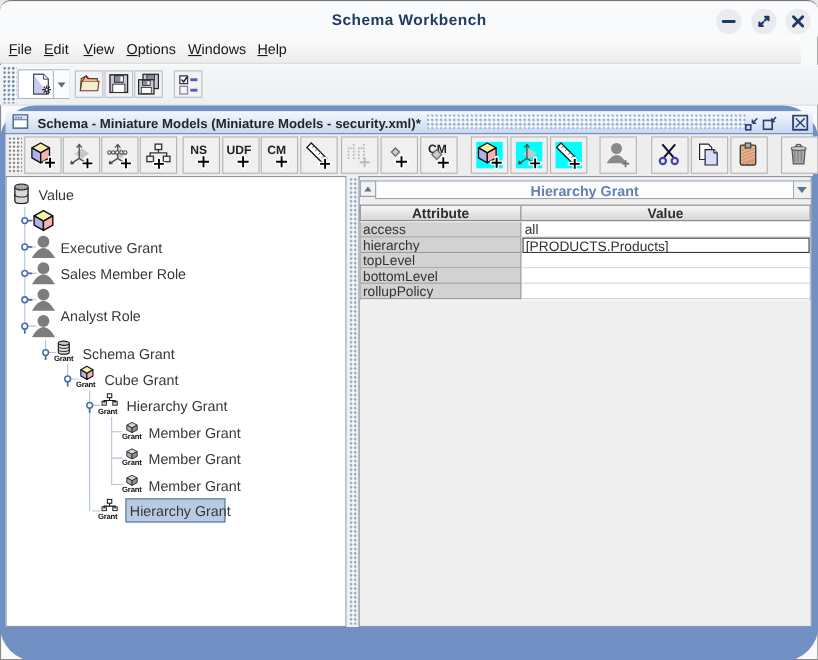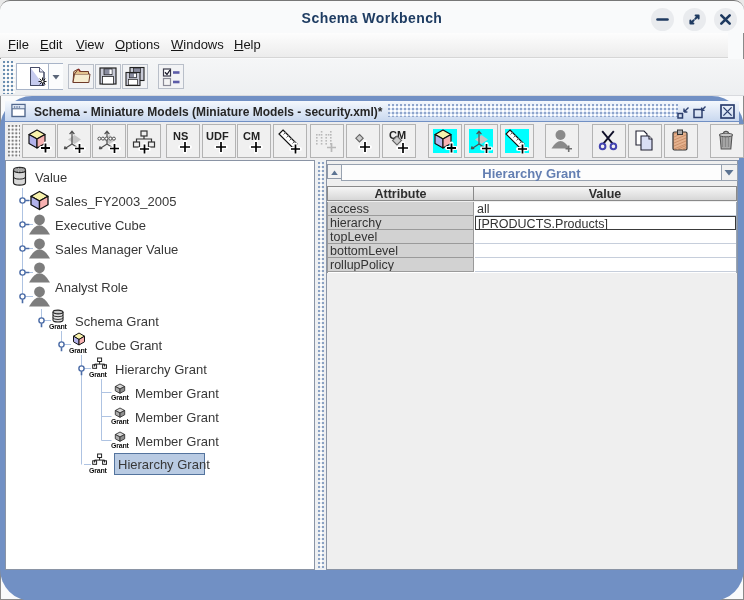--- a/index.html
+++ b/index.html
@@ -408,31 +408,30 @@
         <path d="M1.5 10.5 q0 2.6 6 2.6 q6 0 6 -2.6" fill="none" stroke="#222" stroke-width="1"></path>
       </svg>
       <div class="trow" style="left:29px;top:9px;">Value</div>
       <svg style="position:absolute;left:23px;top:29px;" width="21" height="21">
         <g stroke="#111" stroke-width="1.3" stroke-linejoin="round">
           <polygon points="10.5,1.5 19,6.3 10.5,11 2,6.3" fill="#f8f2ac"></polygon>
           <polygon points="2,6.3 10.5,11 10.5,19.5 2,14.7" fill="#b2b2ea"></polygon>
           <polygon points="19,6.3 10.5,11 10.5,19.5 19,14.7" fill="#f8b2b2"></polygon>
         </g>
       </svg>
-      <div class="trow" style="left:49px;top:33px;">Sales_FY2003_2005</div>
       <svg style="position:absolute;left:22px;top:52px;" width="23" height="22">
         <circle cx="11.5" cy="6.8" r="5.4" fill="#7d7d7d"></circle>
         <path d="M1 21.5 Q11.5 3.2 22 21.5 Z" fill="#7d7d7d"></path>
       </svg>
-      <div class="trow" style="left:49px;top:57px;">Executive Cube</div>
+      <div class="trow" style="left:49px;top:57px;">Executive Grant</div>
       <svg style="position:absolute;left:22px;top:76px;" width="23" height="22">
         <circle cx="11.5" cy="6.8" r="5.4" fill="#7d7d7d"></circle>
         <path d="M1 21.5 Q11.5 3.2 22 21.5 Z" fill="#7d7d7d"></path>
       </svg>
-      <div class="trow" style="left:49px;top:81px;">Sales Manager Value</div>
+      <div class="trow" style="left:49px;top:81px;">Sales Member Role</div>
       <svg style="position:absolute;left:22px;top:100px;" width="23" height="22">
         <circle cx="11.5" cy="6.8" r="5.4" fill="#7d7d7d"></circle>
         <path d="M1 21.5 Q11.5 3.2 22 21.5 Z" fill="#7d7d7d"></path>
       </svg>
       <div class="trow" style="left:49px;top:119px;">Analyst Role</div>
       <svg style="position:absolute;left:22px;top:124px;" width="23" height="22">
         <circle cx="11.5" cy="6.8" r="5.4" fill="#7d7d7d"></circle>
         <path d="M1 21.5 Q11.5 3.2 22 21.5 Z" fill="#7d7d7d"></path>
       </svg>
       <svg style="position:absolute;left:46px;top:148px;" width="13" height="15">

